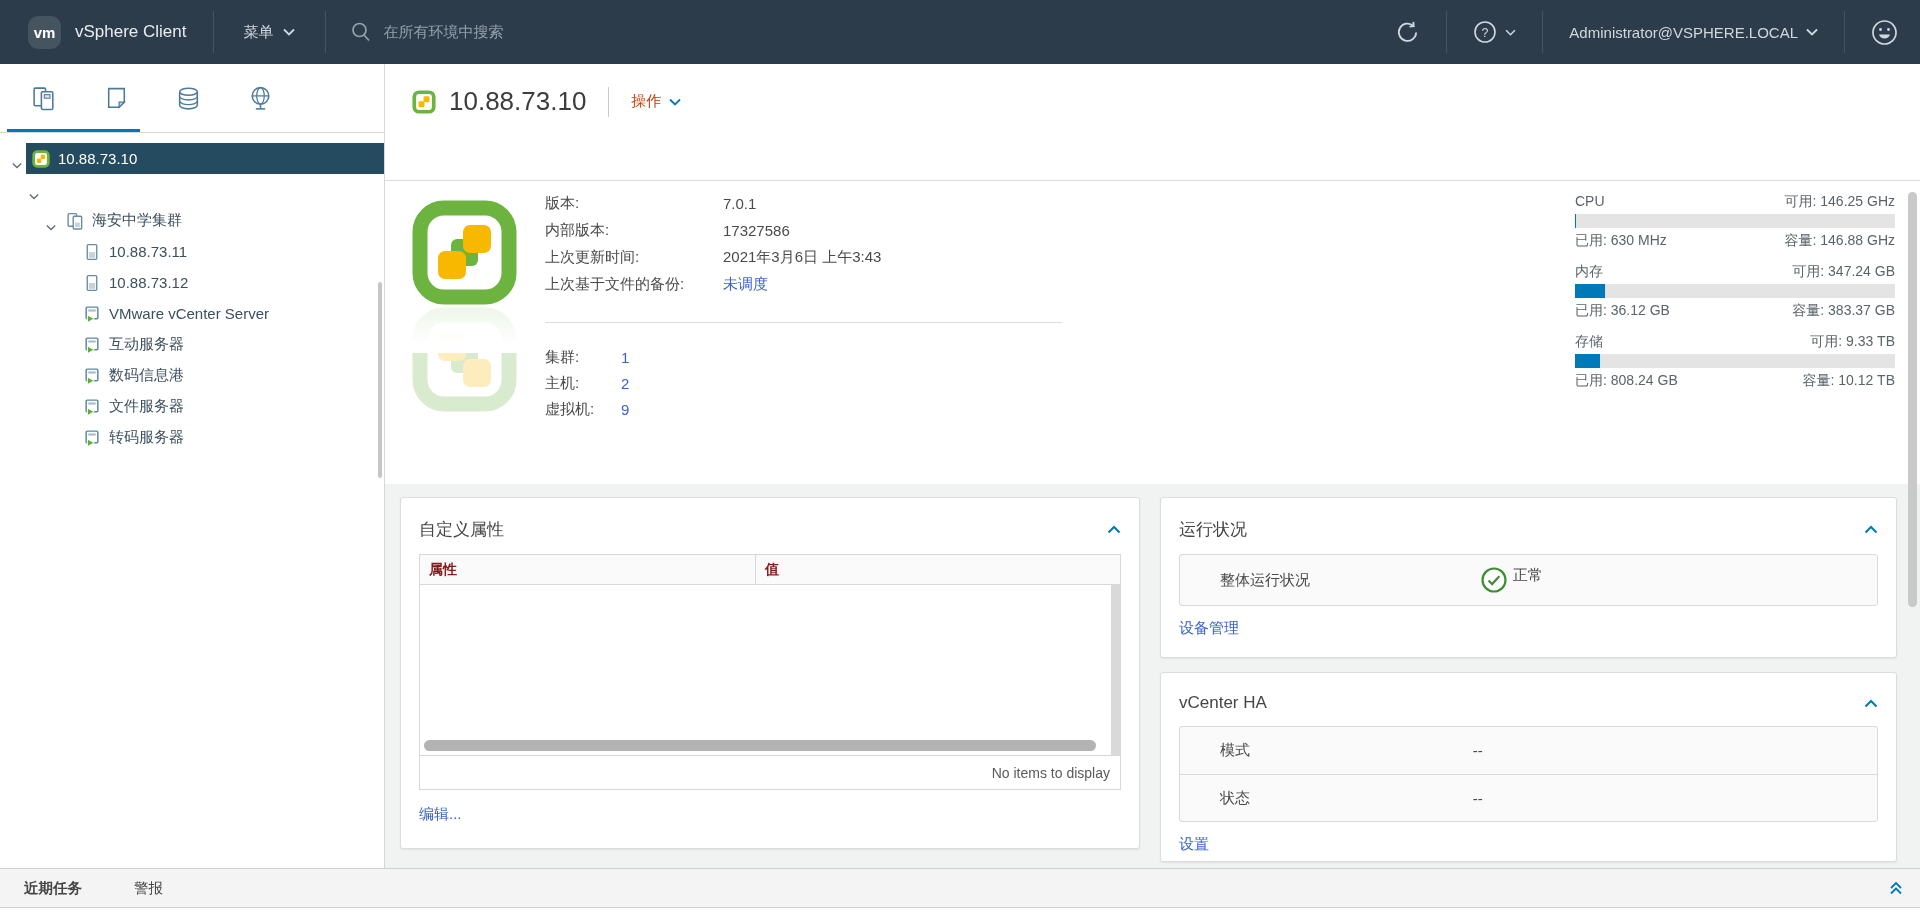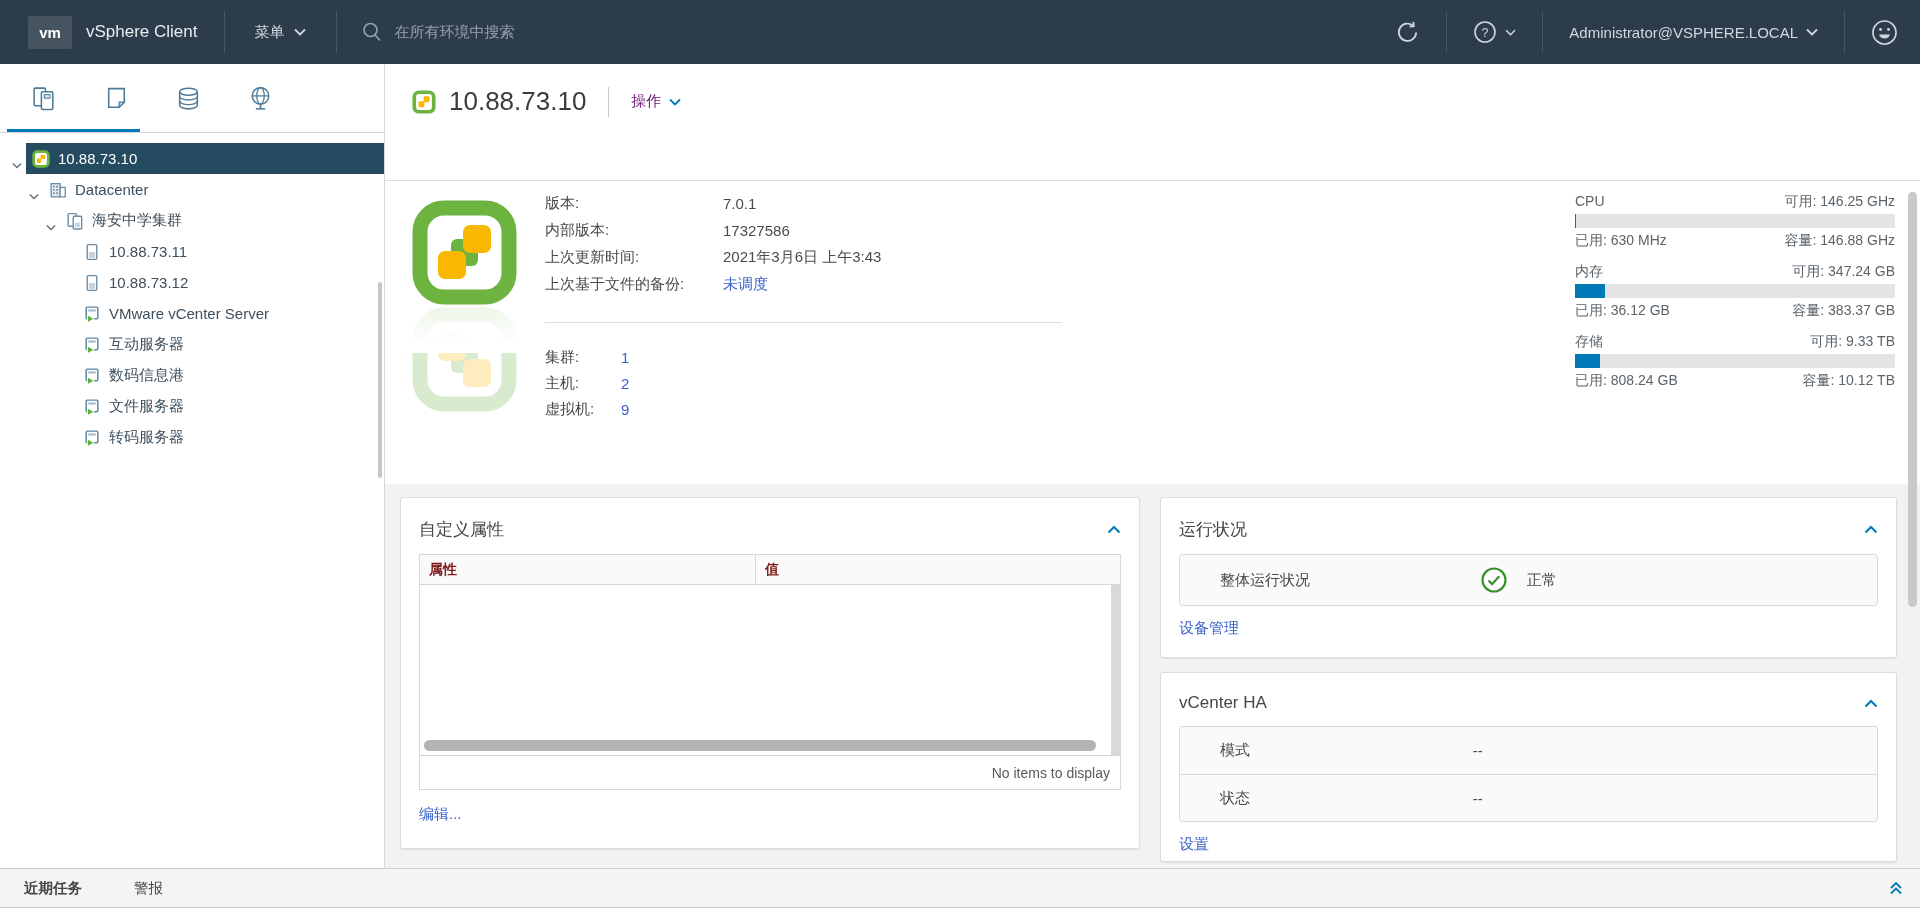--- a/index.html
+++ b/index.html
@@ -2,21 +2,21 @@
 <html><head>
 <meta charset="utf-8">
 <style>
   * { box-sizing: border-box; margin: 0; padding: 0; }
   body { font-family: "Liberation Sans", "DejaVu Sans", sans-serif; background: #fff; }
   .stage { position: relative; width: 1920px; height: 912px; background: #fff; overflow: hidden; }
 
   
   .topbar { position: absolute; left: 0; top: 0; width: 1920px; height: 64px;
             background: #2d3c4b; display: flex; align-items: center; color: #cfd8de; }
-  .vm-logo { margin-left: 28px; width: 44px; height: 33px; border-radius: 2px; background: #46545f;
+  .vm-logo { margin-left: 28px; width: 33px; height: 33px; border-radius: 10px; background: #46545f;
              display: flex; align-items: center; justify-content: center;
              color: #fff; font-weight: bold; font-size: 15px; }
   .app-title { margin-left: 14px; font-size: 17px; color: #e8edf1; }
   .tb-div { width: 1px; height: 42px; background: #46545f; }
   .tb-div.d1 { margin-left: 26px; }
   .menu { margin: 0 0 0 30px; display: flex; align-items: center; gap: 9px; font-size: 15px; color: #cfd8de; cursor: pointer; }
   .menu { margin-right: 30px; }
   .search-wrap { margin-left: 24px; display: flex; align-items: center; gap: 12px; }
   .search-ph { font-size: 15px; color: #94a2ac; }
   .tb-right { margin-left: auto; display: flex; align-items: center; height: 100%; }
@@ -40,21 +40,21 @@
   .t-icon { display: flex; align-items: center; }
   .side-scroll { position: absolute; left: 378px; top: 218px; width: 4px; height: 196px;
                  background: #c6c6c6; border-radius: 2px; }
 
   
   .main { position: absolute; left: 385px; top: 64px; width: 1535px; height: 804px; background: #fff; }
   .m-header { position: relative; height: 117px; border-bottom: 1px solid #dcdcdc; }
   .title-row { position: absolute; left: 27px; top: 22px; display: flex; align-items: center; }
   .obj-title { margin-left: 13px; font-size: 26px; color: #3c3c3c; }
   .title-div { width: 1px; height: 30px; background: #c9c9c9; margin: 0 22px 0 22px; }
-  .actions { display: flex; align-items: center; gap: 8px; color: #701a75; font-size: 15px; cursor: pointer; }
+  .actions { display: flex; align-items: center; gap: 8px; color: #c2410c; font-size: 15px; cursor: pointer; }
   .tab-row { position: absolute; left: 27px; bottom: 0; display: flex; }
   .tab { height: 37px; line-height: 34px; margin-right: 42px; font-size: 15px; color: #4a4a4a;
          border-bottom: 3px solid transparent; cursor: pointer; white-space: nowrap; }
   .tab.active { color: #2b2b2b; border-bottom-color: #0079b8; }
 
   .m-summary { position: relative; height: 303px; background: #fff; }
   .vs-logo { position: absolute; left: 27px; top: 19px; width: 105px; height: 150px; }
   .logo-reflect { position: absolute; left: 0; top: 107px; transform: scaleY(-1); opacity: .25; }
   .logo-fade { position: absolute; left: 0; top: 107px; width: 105px; height: 46px;
                background: linear-gradient(to bottom, rgba(255,255,255,.55), #fff 80%); }
@@ -94,21 +94,21 @@
   .attr-vsb { position: absolute; right: 0; top: 0; bottom: 0; width: 9px; background: #d9d9d9; }
   .attr-hsb { position: absolute; left: 4px; right: 24px; bottom: 4px; height: 11px;
               border-radius: 6px; background: #b3b3b3; }
   .attr-foot { height: 34px; border-top: 1px solid #d7d7d7; display: flex; align-items: center;
                justify-content: flex-end; padding-right: 10px; font-size: 14px; color: #5a5a5a; }
   .edit-link { display: inline-block; margin: 15px 18px 0; font-size: 15px; }
 
   .status-row { position: relative; margin: 13px 18px 0; height: 52px; background: #fafafa;
                 border: 1px solid #dadada; border-radius: 3px; display: flex; align-items: center; }
   .status-label { margin-left: 40px; font-size: 15px; color: #4a4a4a; }
-  .status-val { position: absolute; left: 43%; display: flex; align-items: center; gap: 19px;
+  .status-val { position: absolute; left: 43%; display: flex; align-items: flex-start; gap: 5px;
                 font-size: 15px; color: #4a4a4a; }
   .card-link { display: inline-block; margin: 13px 18px 0; font-size: 15px; }
 
   .ha-box { margin: 13px 18px 0; border: 1px solid #dadada; border-radius: 3px; background: #fafafa; }
   .ha-row { position: relative; height: 47px; display: flex; align-items: center; }
   .ha-row + .ha-row { border-top: 1px solid #dadada; }
   .ha-label { margin-left: 40px; font-size: 15px; color: #4a4a4a; }
   .ha-value { position: absolute; left: 42%; font-size: 15px; color: #4a4a4a; }
 
   
@@ -234,37 +234,20 @@
           <span class="t-label">10.88.73.10</span>
         </div>
       </div>
 
       <div class="tree-row">
         <span class="t-chev c1">
           <svg width="10" height="7" viewBox="0 0 12 8">
               <polyline points="1,1.5 6,6.5 11,1.5" fill="none" stroke="#5d6f7b" stroke-width="1.6"></polyline>
             </svg>
         </span>
-        <div class="t-item i1">
-          <span class="t-icon">
-            <svg width="18" height="18" viewBox="0 0 17 17">
-              <rect x="2" y="2.5" width="8.5" height="12.5" fill="#e3eaf0" stroke="#6a8ba3" stroke-width="1.2"></rect>
-              <rect x="10.5" y="6" width="4.8" height="9" fill="#fff" stroke="#6a8ba3" stroke-width="1.2"></rect>
-              <g fill="#6a8ba3">
-                <rect x="3.8" y="4.5" width="1.6" height="1.6"></rect>
-                  <rect x="6.8" y="4.5" width="1.6" height="1.6"></rect>
-                <rect x="3.8" y="7.6" width="1.6" height="1.6"></rect>
-                  <rect x="6.8" y="7.6" width="1.6" height="1.6"></rect>
-                <rect x="3.8" y="10.7" width="1.6" height="1.6"></rect>
-                  <rect x="6.8" y="10.7" width="1.6" height="1.6"></rect>
-              </g>
-            </svg>
-          </span>
-          <span class="t-label">Datacenter</span>
-        </div>
       </div>
 
       <div class="tree-row">
         <span class="t-chev c2">
           <svg width="10" height="7" viewBox="0 0 12 8">
               <polyline points="1,1.5 6,6.5 11,1.5" fill="none" stroke="#5d6f7b" stroke-width="1.6"></polyline>
             </svg>
         </span>
         <div class="t-item i2">
           <span class="t-icon">

